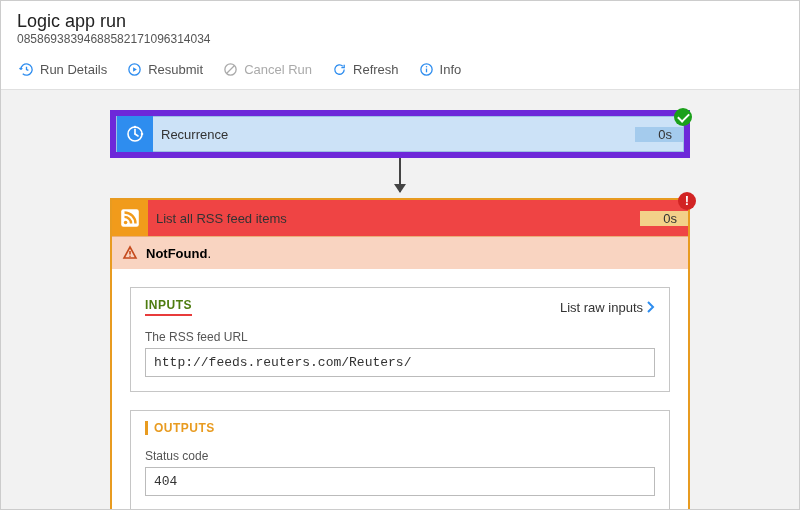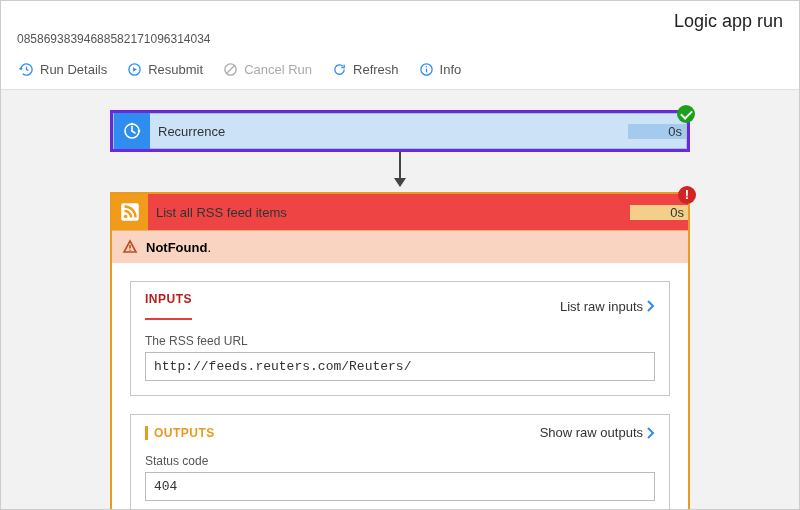--- a/index.html
+++ b/index.html
@@ -1,33 +1,33 @@
 <!DOCTYPE html>
 <html><head>
 <meta charset="utf-8">
 <style>
 * { box-sizing: border-box; margin: 0; padding: 0; font-family: "Segoe UI", Arial, sans-serif; }
 body { background: #fff; width: 800px; height: 510px; overflow: hidden; border: 1px solid #ccc; }
 
 .header { padding: 10px 16px 4px 16px; }
-.header h1 { font-size: 18px; font-weight: 400; color: #222; text-align: right; }
+.header h1 { font-size: 18px; font-weight: 400; color: #222; }
 .header .runid { font-size: 12px; color: #555; }
 
 .toolbar { display: flex; gap: 4px; padding: 8px 10px; border-bottom: 1px solid #e0e0e0; align-items: center; }
 .toolbar-btn { display: flex; align-items: flex-end; gap: 6px; background: none; border: none; padding: 4px 8px; font-size: 13px; color: #555; cursor: pointer; }
 .toolbar-btn svg { width: 15px; height: 15px; }
 .toolbar-btn.disabled { color: #aaa; cursor: default; }
 
 .canvas { background: #f2f2f2; height: 440px; position: relative; padding-top: 20px; }
 
-.step { position: relative; margin: 0 auto; width: 580px; border: 3px solid #6d28d9; background: #5eead4; }
+.step { position: relative; margin: 0 auto; width: 580px; border: 6px solid #6d28d9; background: #5eead4; }
 .step-row { display: flex; align-items: center; height: 36px; }
 .step-icon { width: 36px; height: 36px; display: flex; align-items: center; justify-content: center; }
 .step-title { flex: 1; font-size: 13px; color: #333; padding-left: 8px; }
-.step-time { width: 58px; text-align: right; padding-right: 4px; font-size: 13px; color: #333; }
+.step-time { width: 48px; text-align: right; padding-right: 11px; font-size: 13px; color: #333; }
 
 .step-recur .step-row { background: #cce2f7; border: 1px solid #9cc1e4; }
 .step-recur .step-icon { background: #2e8def; }
 .step-recur .step-time { background: #a4cbed; }
 
 .badge-ok { position: absolute; top: -8px; right: -8px; width: 18px; height: 18px; border-radius: 50%; background: #1ba01b; display: flex; align-items: center; justify-content: center; }
 .badge-ok::after { content: ""; width: 5px; height: 9px; border: solid #fff; border-width: 0 2px 2px 0; transform: rotate(45deg); margin-top: -2px; }
 
 .badge-err { position: absolute; top: -8px; right: -8px; width: 18px; height: 18px; border-radius: 50%; background: #d22424; color: #fff; font-size: 13px; font-weight: bold; text-align: center; line-height: 18px; }
 
@@ -40,21 +40,21 @@
 .step-rss .step-time { background: #f3d089; }
 
 .error-row { display: flex; align-items: flex-end; gap: 8px; background: #f9d4c1; padding: 8px 10px; border-top: 1px solid #eab07a; }
 .error-row svg { width: 16px; height: 16px; }
 .error-row .msg { font-size: 13px; }
 .error-row .msg b { font-weight: 600; }
 
 .panel { margin: 18px 18px 0 18px; border: 1px solid #c6c6c6; padding: 10px 14px 14px 14px; background: #fff; }
 .panel-head { display: flex; justify-content: space-between; align-items: center; padding-bottom: 4px; }
 .panel-head h3 { font-size: 12px; font-weight: 600; letter-spacing: .5px; }
-.panel-head h3.inputs { color: #b91c1c; border-bottom: 2px solid #e83b3b; padding-bottom: 12px; display: inline-block; }
+.panel-head h3.inputs { color: #4d7c0f; border-bottom: 2px solid #e83b3b; padding-bottom: 2px; display: inline-block; }
 .panel-head h3.outputs { color: #e89b20; border-left: 3px solid #e89b20; padding-left: 6px; }
 .showraw { font-size: 13px; color: #333; background: none; border: none; cursor: pointer; display: flex; align-items: center; gap: 4px; }
 .showraw svg { width: 8px; height: 12px; }
 
 .field-label { font-size: 12px; color: #555; margin-top: 10px; }
 .field-box { border: 1px solid #bbb; padding: 6px 8px; font-family: "Courier New", monospace; font-size: 13px; color: #333; margin-top: 4px; background: #fff; }
 
 .clock-icon circle { fill: none; stroke: #fff; stroke-width: 1.6; }
 .clock-icon line { stroke: #fff; stroke-width: 1.6; stroke-linecap: round; }
 
@@ -168,25 +168,19 @@
             </svg>
         </button>
       </div>
       <div class="field-label">The RSS feed URL</div>
       <div class="field-box">http://feeds.reuters.com/Reuters/</div>
     </div>
 
     <div class="panel" style="margin-top:18px;">
       <div class="panel-head">
         <h3 class="outputs">OUTPUTS</h3>
-        <button class="showraw">
-          <span>Show raw outputs</span>
-          <svg viewBox="0 0 8 12">
-              <path class="chev" d="M1 1l5 5-5 5"></path>
-            </svg>
-        </button>
       </div>
       <div class="field-label">Status code</div>
       <div class="field-box">404</div>
     </div>
   </div>
 
 </div>
 
 </body></html>

